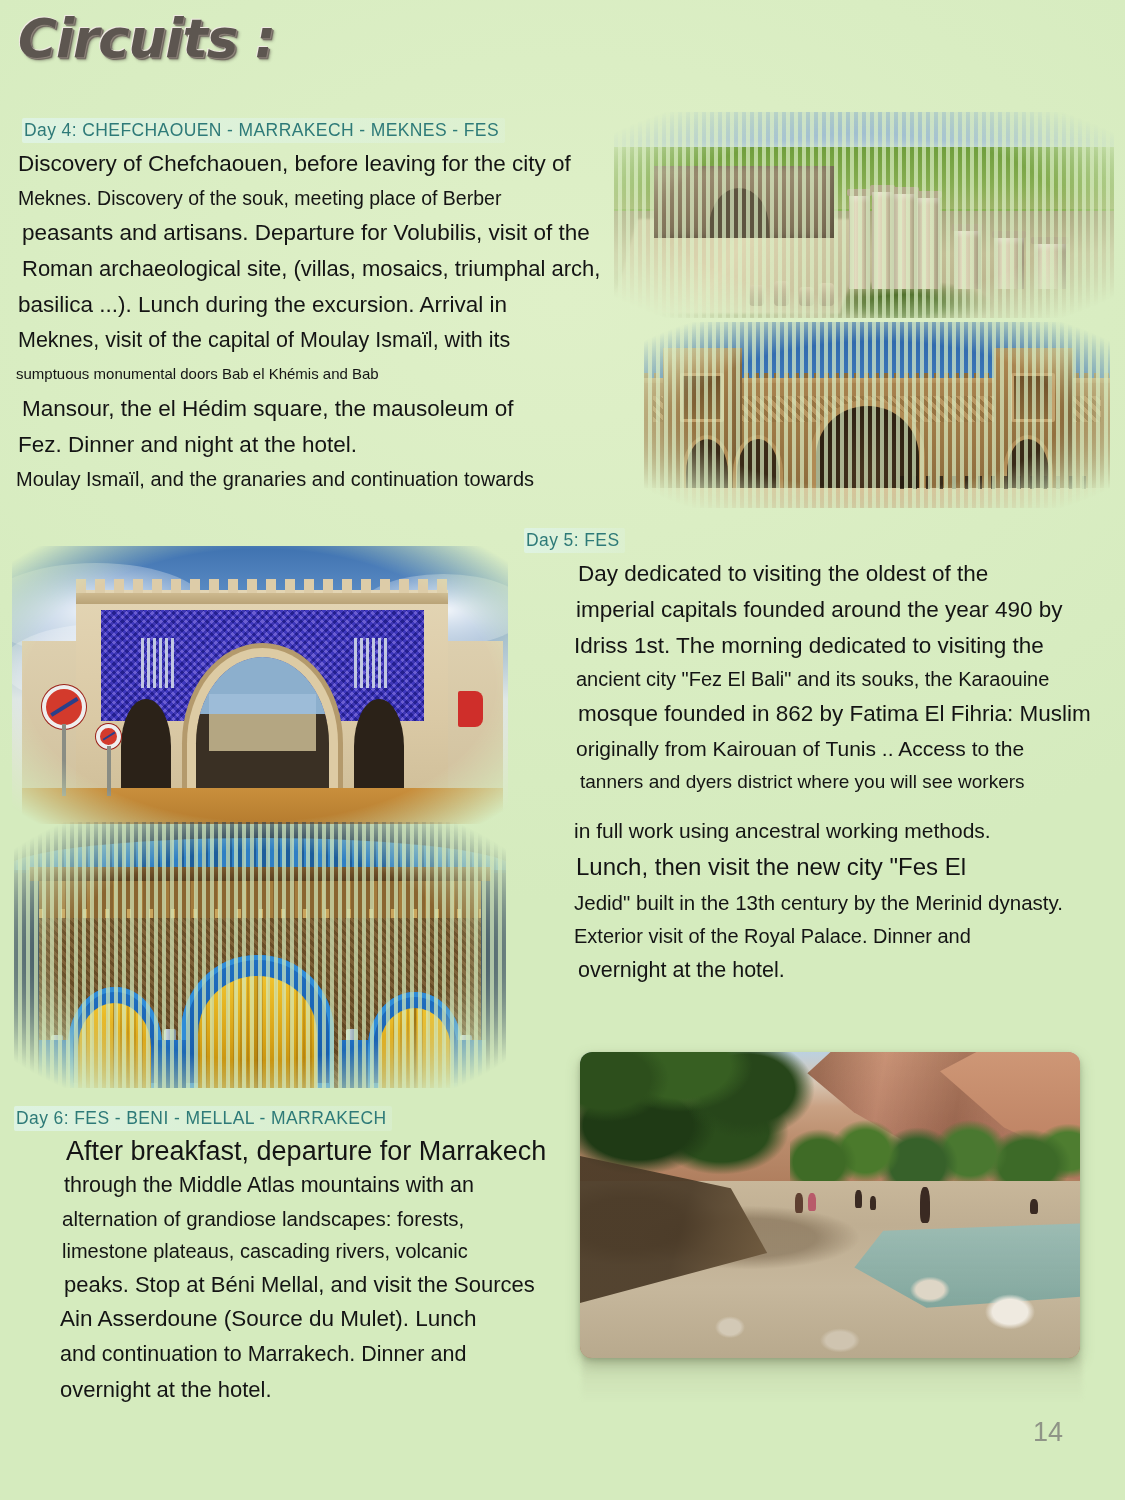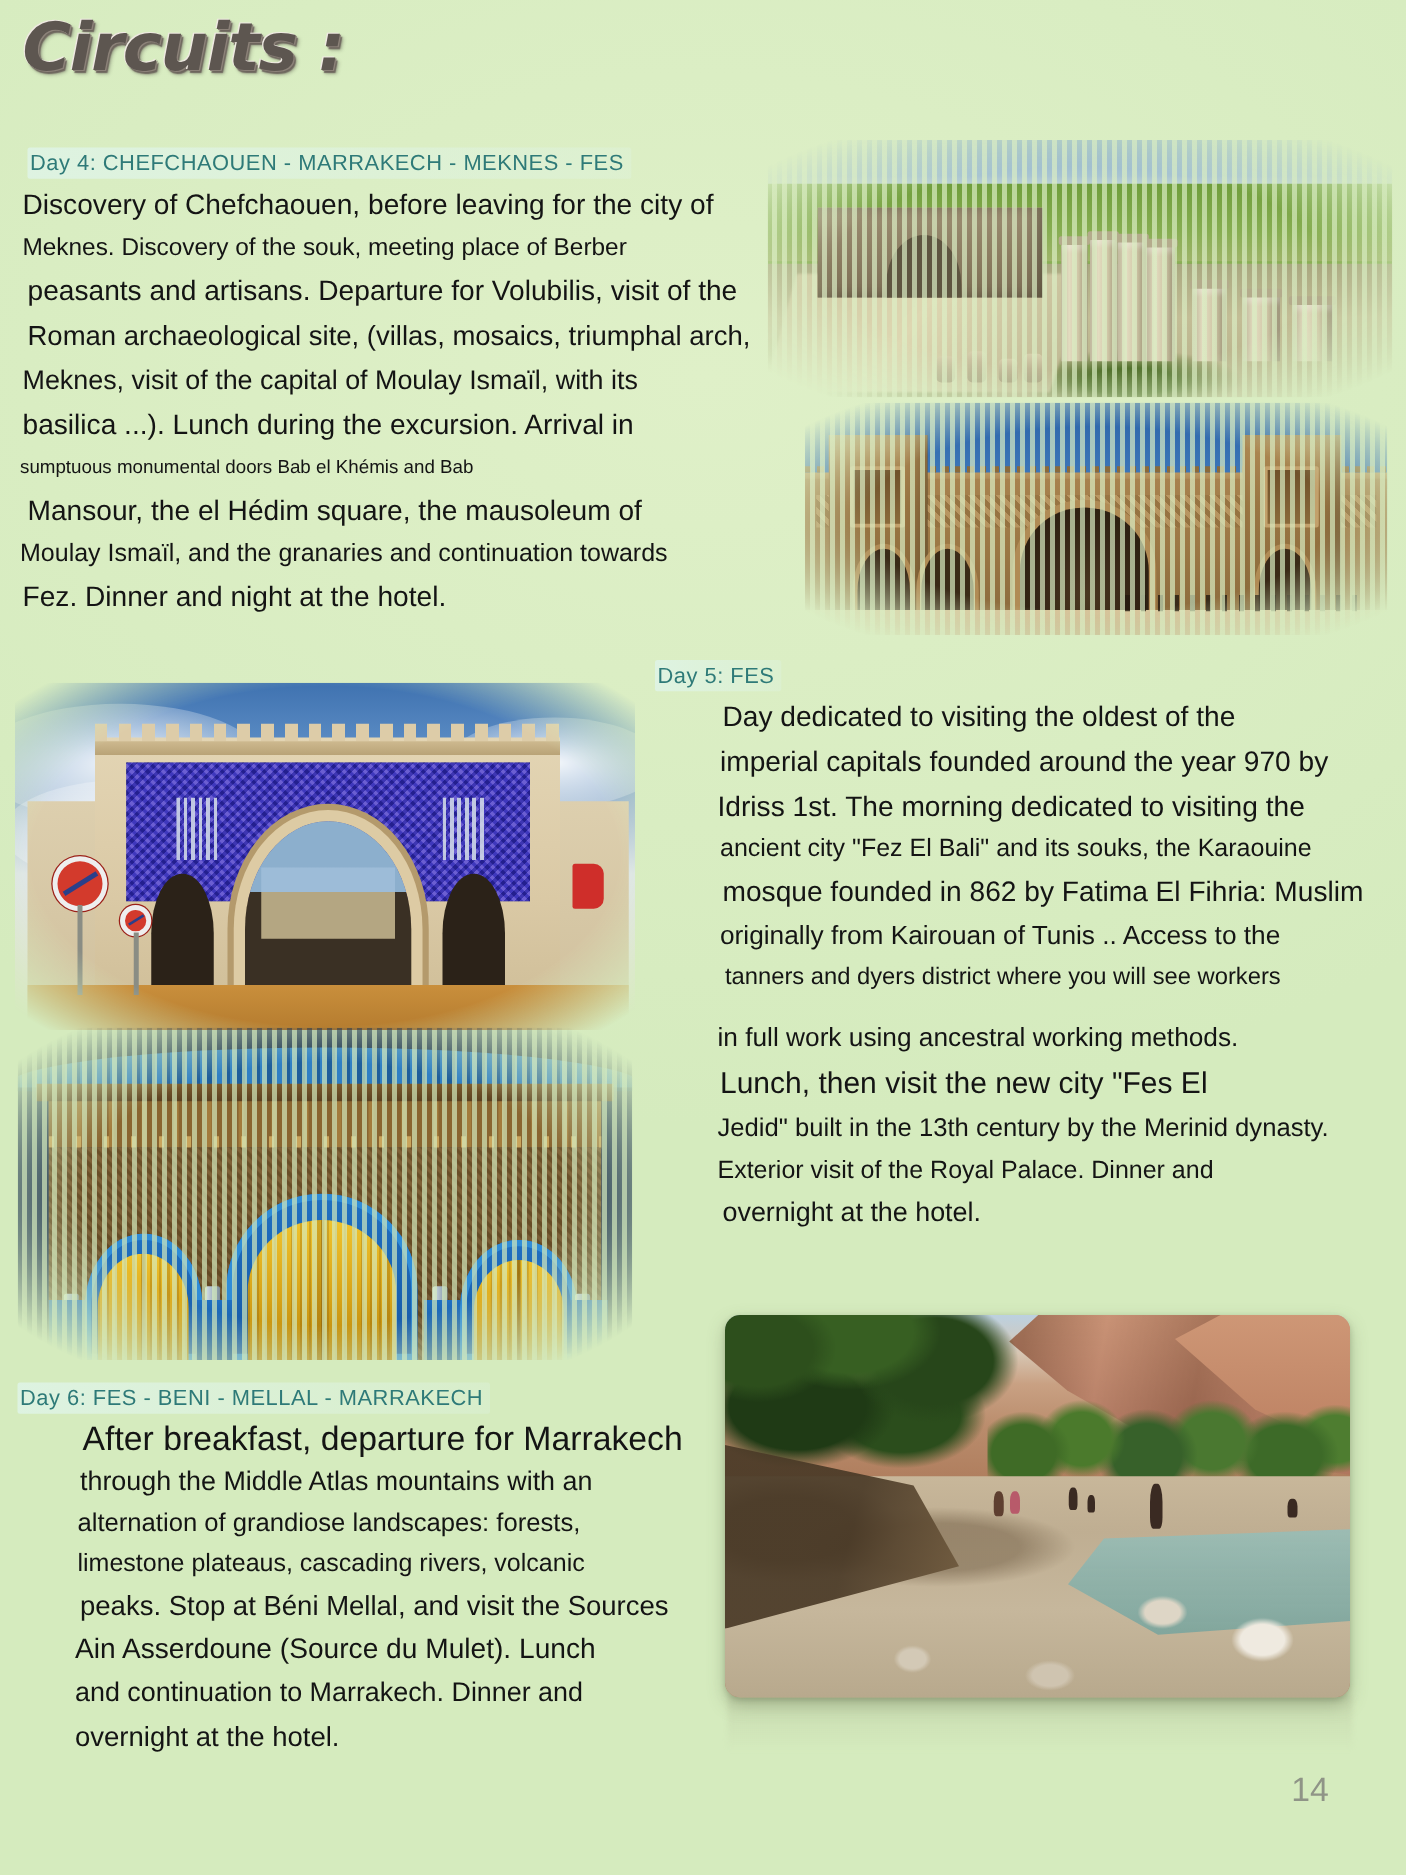--- a/index.html
+++ b/index.html
@@ -396,26 +396,26 @@
 
   <div class="title">Circuits :</div>
 
   <div class="day-head" style="left:22px; top:118px;">Day 4: CHEFCHAOUEN - MARRAKECH - MEKNES - FES</div>
 
   <div class="para" style="left:14px; top:146px;">
     <span class="ln" style="font-size:22.5px; line-height:36px; padding-left:4px;">Discovery of Chefchaouen, before leaving for the city of</span>
     <span class="ln" style="font-size:19.5px; line-height:33px; padding-left:4px;">Meknes. Discovery of the souk, meeting place of Berber</span>
     <span class="ln" style="font-size:22.5px; line-height:36px; padding-left:8px;">peasants and artisans. Departure for Volubilis, visit of the</span>
     <span class="ln" style="font-size:22px; line-height:36px; padding-left:8px;">Roman archaeological site, (villas, mosaics, triumphal arch,</span>
+    <span class="ln" style="font-size:22.5px; line-height:36px; padding-left:4px;">basilica ...). Lunch during the excursion. Arrival in</span>
     <span class="ln" style="font-size:21.5px; line-height:35px; padding-left:4px;">Meknes, visit of the capital of Moulay Ismaïl, with its</span>
-    <span class="ln" style="font-size:22.5px; line-height:36px; padding-left:4px;">basilica ...). Lunch during the excursion. Arrival in</span>
     <span class="ln" style="font-size:15px; line-height:32px; padding-left:2px;">sumptuous monumental doors Bab el Khémis and Bab</span>
     <span class="ln" style="font-size:22.5px; line-height:37px; padding-left:8px;">Mansour, the el Hédim square, the mausoleum of</span>
+    <span class="ln" style="font-size:22.5px; line-height:36px; padding-left:4px;">Fez. Dinner and night at the hotel.</span>
     <span class="ln" style="font-size:20px; line-height:33px; padding-left:2px;">Moulay Ismaïl, and the granaries and continuation towards</span>
-    <span class="ln" style="font-size:22.5px; line-height:36px; padding-left:4px;">Fez. Dinner and night at the hotel.</span>
   </div>
 
   <div class="photo frayed" id="img-volubilis" style="left:614px; top:112px; width:500px; height:206px;">
     <div class="sky"></div>
     <div class="field"></div>
     <div class="ground"></div>
     <div class="path"></div>
     <div class="wall"></div>
     <div class="arch"></div>
     <div class="col" style="left:47%; width:4.2%; height:46%;"></div>
@@ -449,21 +449,21 @@
     <div class="smallarch" style="left:20%;"></div>
     <div class="smallarch" style="right:13%;"></div>
     <div class="ground"></div>
     <div class="people"></div>
   </div>
 
   <div class="day-head" style="left:524px; top:528px;">Day 5: FES</div>
 
   <div class="para" style="left:572px; top:556px;">
     <span class="ln" style="font-size:22.5px; line-height:36px; padding-left:6px;">Day dedicated to visiting the oldest of the</span>
-    <span class="ln" style="font-size:22.5px; line-height:36px; padding-left:4px;">imperial capitals founded around the year 970 by</span>
+    <span class="ln" style="font-size:22.5px; line-height:36px; padding-left:4px;">imperial capitals founded around the year 490 by</span>
     <span class="ln" style="font-size:22.5px; line-height:35px; padding-left:2px;">Idriss 1st. The morning dedicated to visiting the</span>
     <span class="ln" style="font-size:20px; line-height:33px; padding-left:4px;">ancient city "Fez El Bali" and its souks, the Karaouine</span>
     <span class="ln" style="font-size:22.5px; line-height:36px; padding-left:6px;text-align:center;">mosque founded in 862 by Fatima El Fihria: Muslim</span>
     <span class="ln" style="font-size:21px; line-height:34px; padding-left:4px;">originally from Kairouan of Tunis .. Access to the</span>
     <span class="ln" style="font-size:19px; line-height:32px; padding-left:8px;">tanners and dyers district where you will see workers</span>
     <span class="ln" style="font-size:21px; line-height:34px; padding-left:2px;margin-top:16px;">in full work using ancestral working methods.</span>
     <span class="ln" style="font-size:24px; line-height:38px; padding-left:4px;">Lunch, then visit the new city "Fes El</span>
     <span class="ln" style="font-size:20.5px; line-height:34px; padding-left:2px;">Jedid" built in the 13th century by the Merinid dynasty.</span>
     <span class="ln" style="font-size:20px; line-height:33px; padding-left:2px;">Exterior visit of the Royal Palace. Dinner and</span>
     <span class="ln" style="font-size:21.5px; line-height:35px; padding-left:6px;">overnight at the hotel.</span>

